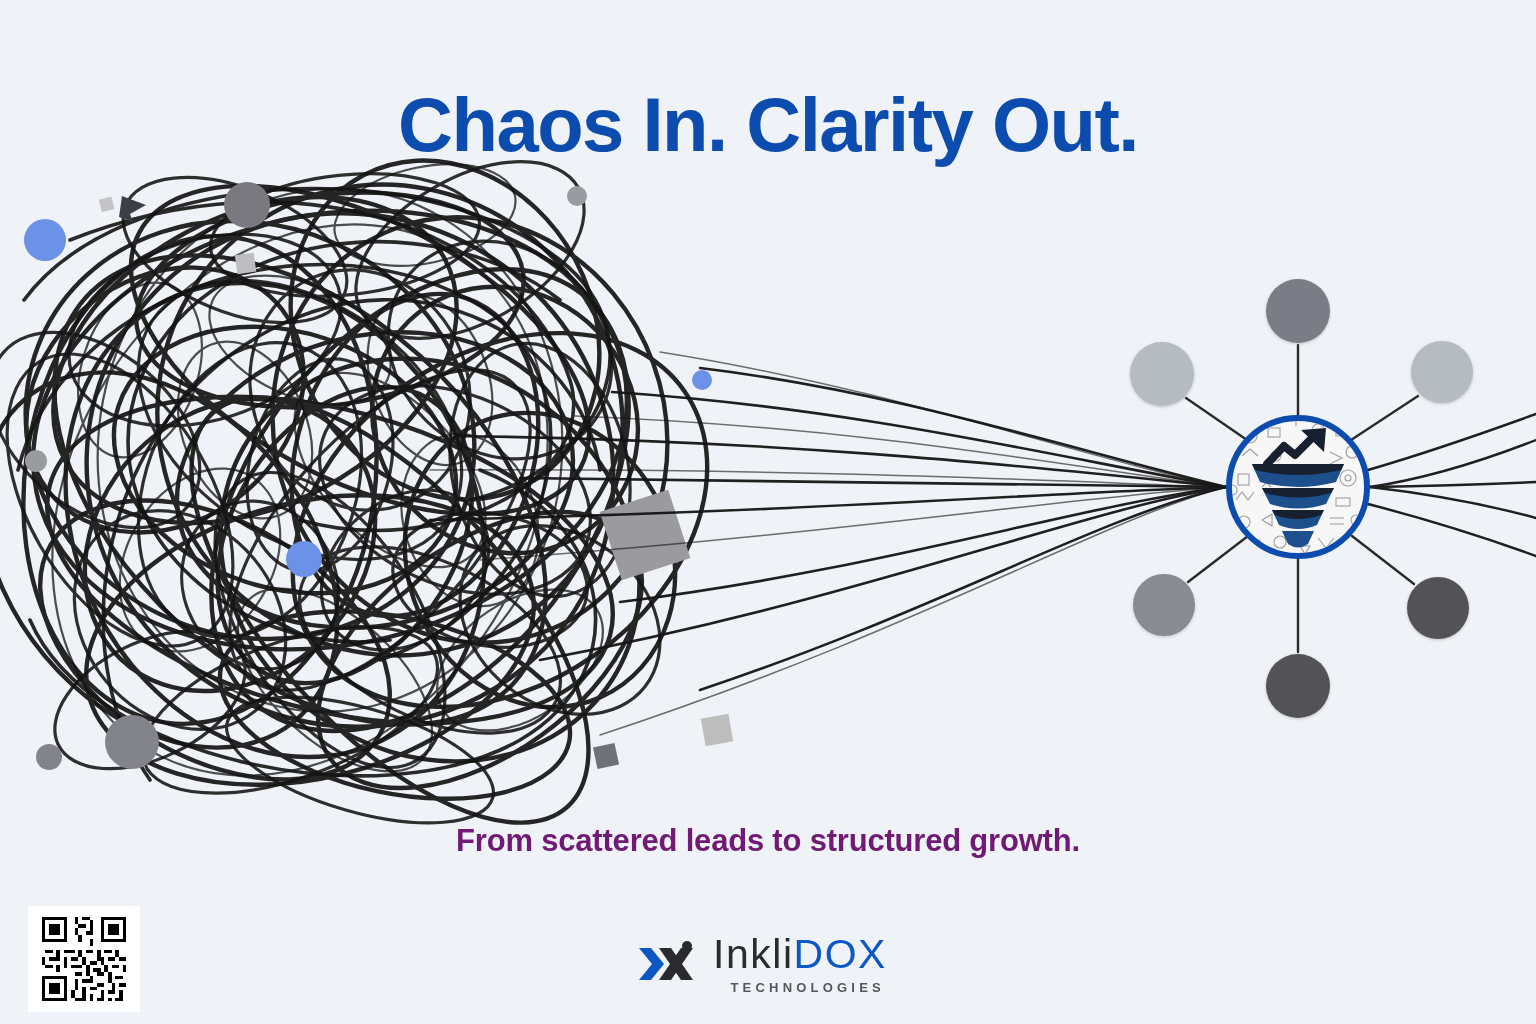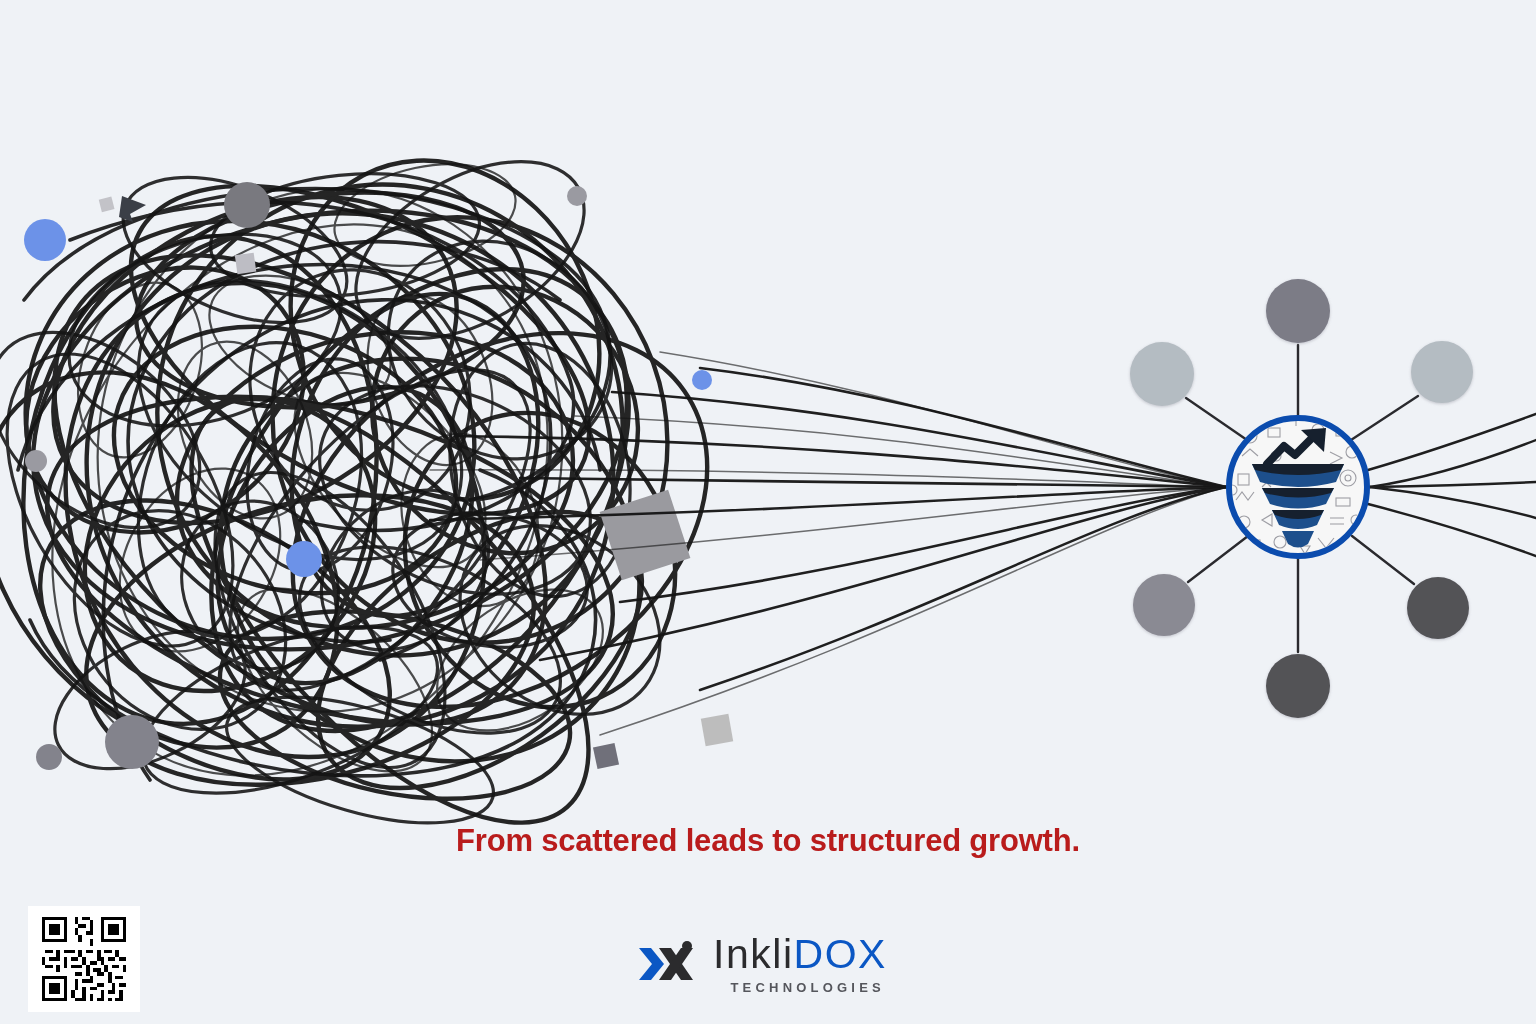--- a/index.html
+++ b/index.html
@@ -42,21 +42,21 @@
     height: 1024px;
   }
 
   
   #subtitle {
     position: absolute;
     left: 0;
     top: 818px;
     width: 1536px;
     text-align: center;
-    color: #b91c1c;
+    color: #701a75;
     font-size: 31px;
     font-weight: 700;
     line-height: 1.50;
     letter-spacing: -0.2px;
   }
   #subtitle .sub-line { display: block; white-space: nowrap; }
 
   
   #logo {
     position: absolute;
@@ -319,20 +319,21 @@
         <path d="M 1272 510 L 1324 510 L 1321 515 Q 1298 523 1275 515 Z" fill="#16202e"></path>
 
         <path d="M 1267 464 L 1284 446 L 1295 455 L 1316 434" stroke="#16202e" stroke-width="8" fill="none" stroke-linecap="round" stroke-linejoin="round"></path>
         <path d="M 1301 430 L 1326 428 L 1324 452 Z" fill="#16202e"></path>
       </g>
 
       <circle cx="1298" cy="487" r="69" fill="none" stroke="#0b4cae" stroke-width="6"></circle>
     </g>
   </svg>
 
+  <h1 id="headline">Chaos In. Clarity Out.</h1>
 
   <div id="subtitle">
     <span class="sub-line">From scattered leads to structured growth.</span>
   </div>
 
   <div id="logo">
     <div class="logo-inner">
       <svg class="logo-mark" width="62" height="50" viewBox="0 0 62 50" aria-hidden="true">
         <path d="M 2 9 L 14 9 L 27 25 L 14 41 L 2 41 L 15 25 Z" fill="#0b57c4"></path>
         <path d="M 22 9 L 34 9 L 56 41 L 44 41 Z" fill="#2b2b2d"></path>

